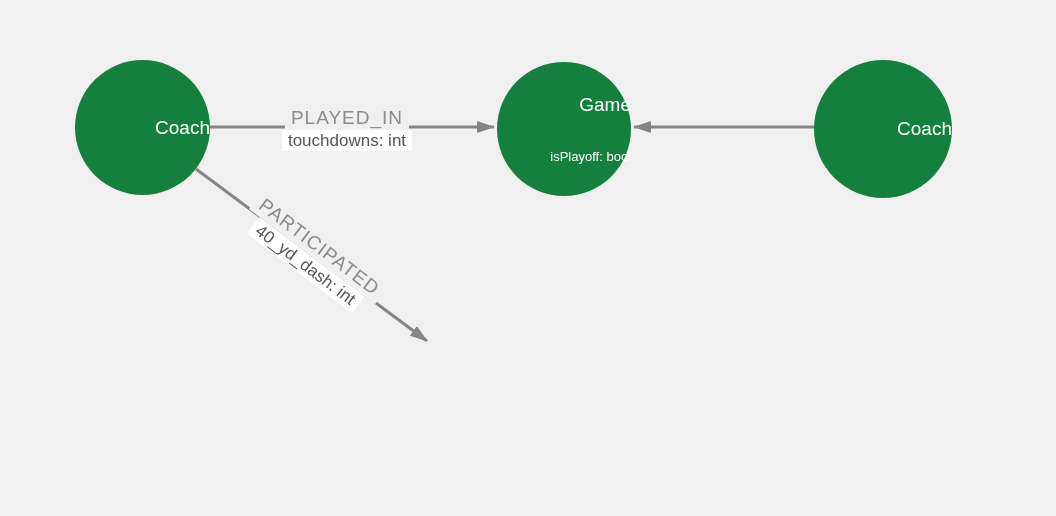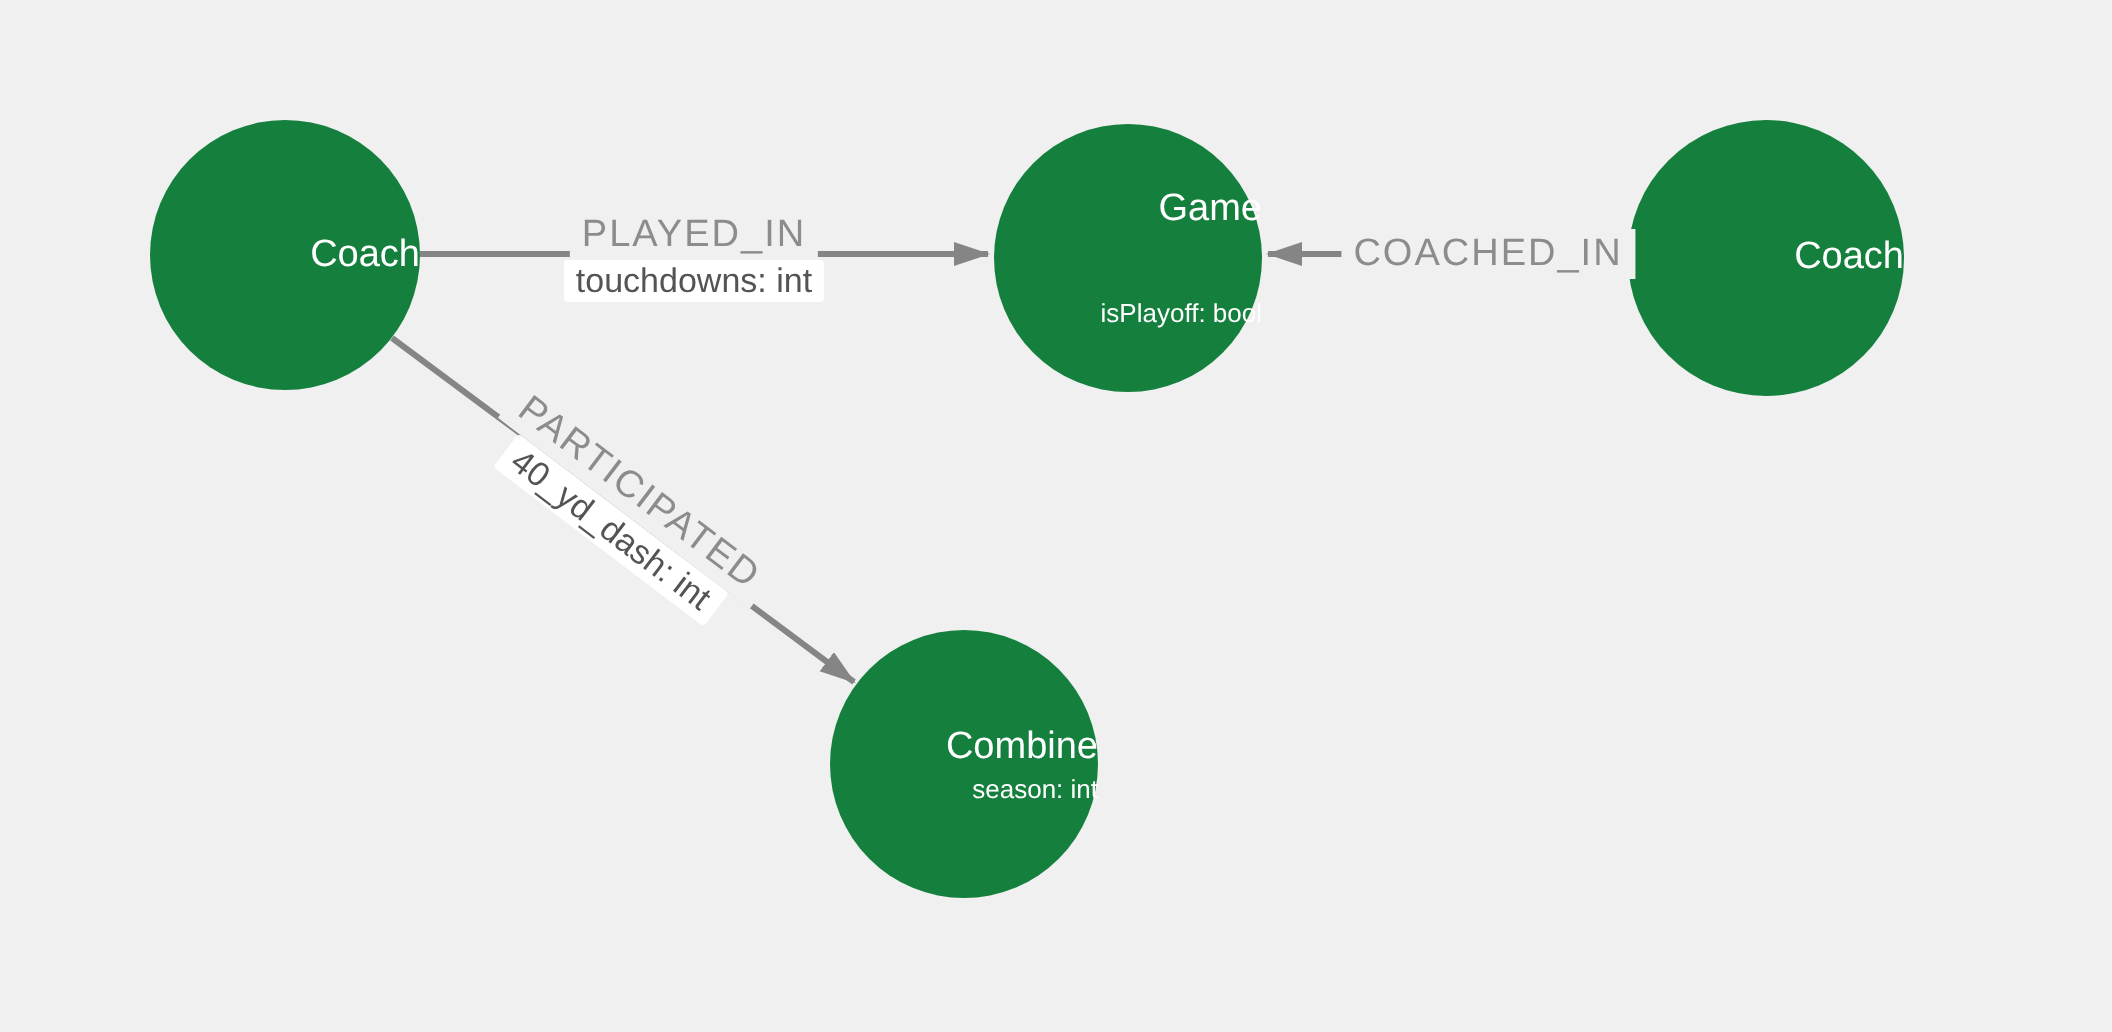--- a/index.html
+++ b/index.html
@@ -127,34 +127,25 @@
     <div class="node-label">Game</div>
     <div class="node-props">
       <div class="node-prop">isPlayoff: bool</div>
     </div>
   </div>
 
   <div class="node node-coach">
     <div class="node-label">Coach</div>
   </div>
 
-  <div class="node node-combine">
-    <div class="node-label">Combine</div>
-    <div class="node-props">
-      <div class="node-prop">season: int</div>
-    </div>
-  </div>
 
   <div class="edge-label-group played-in-label">
     <div class="edge-name">PLAYED_IN</div>
     <div class="edge-prop">touchdowns: int</div>
   </div>
 
-  <div class="edge-label-group coached-in-label">
-    <div class="edge-name">COACHED_IN</div>
-  </div>
 
   <div class="edge-label-group rotated participated-label">
     <div class="edge-name">PARTICIPATED</div>
     <div class="edge-prop">40_yd_dash: int</div>
   </div>
 
 </div>
 
 </body></html>

